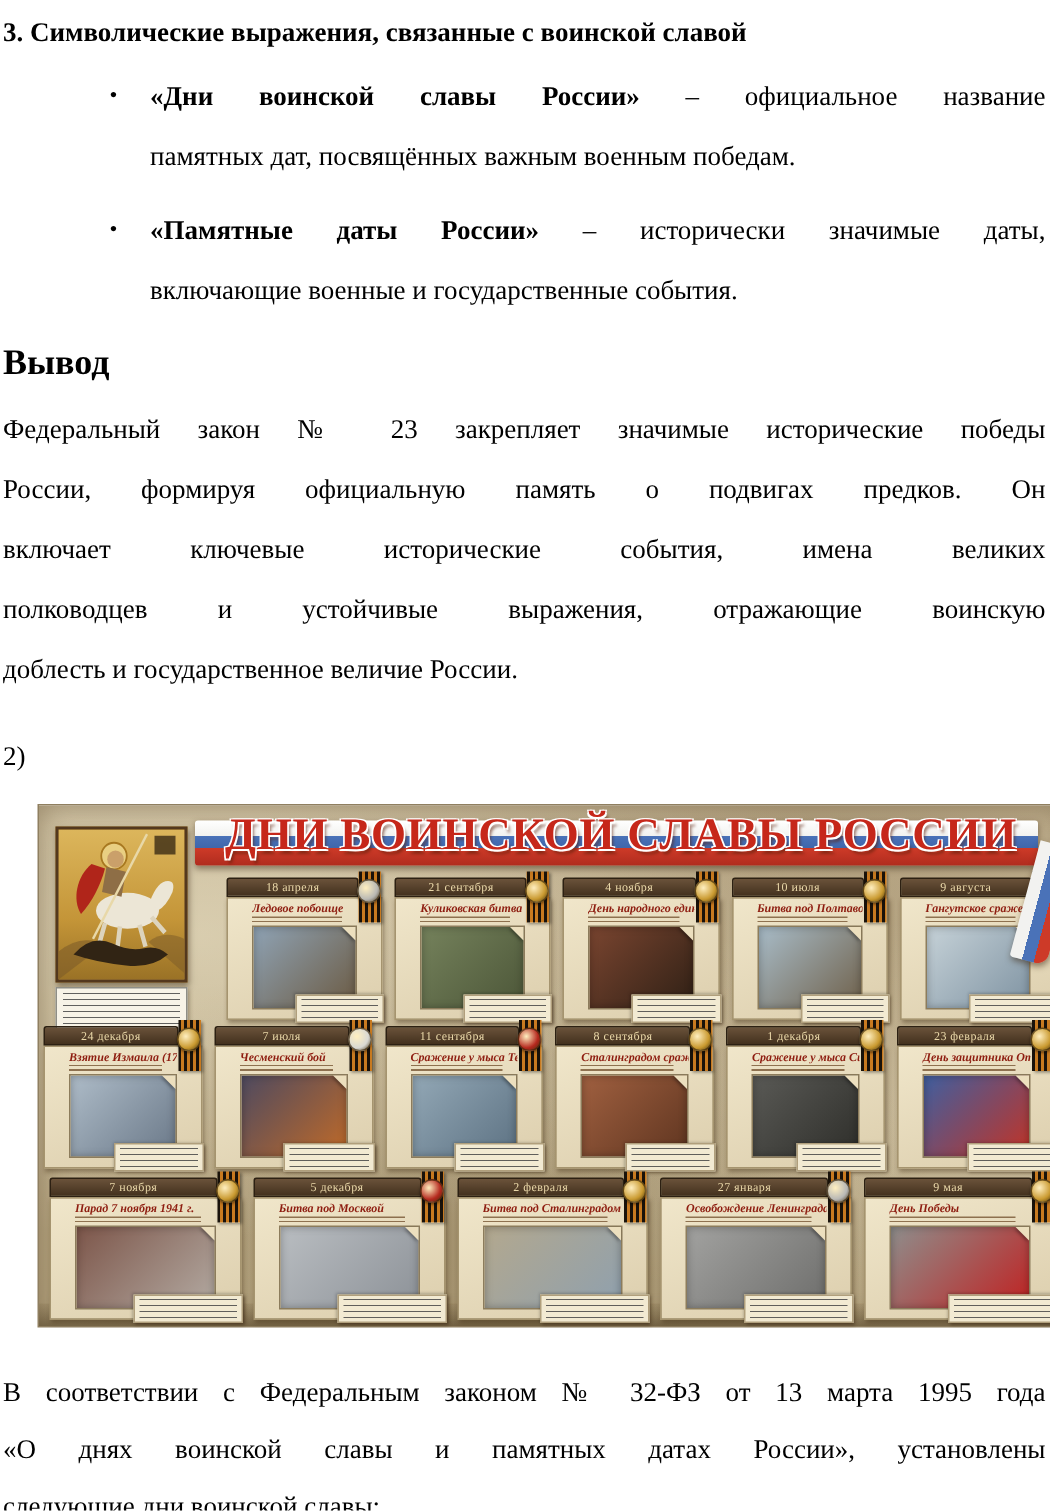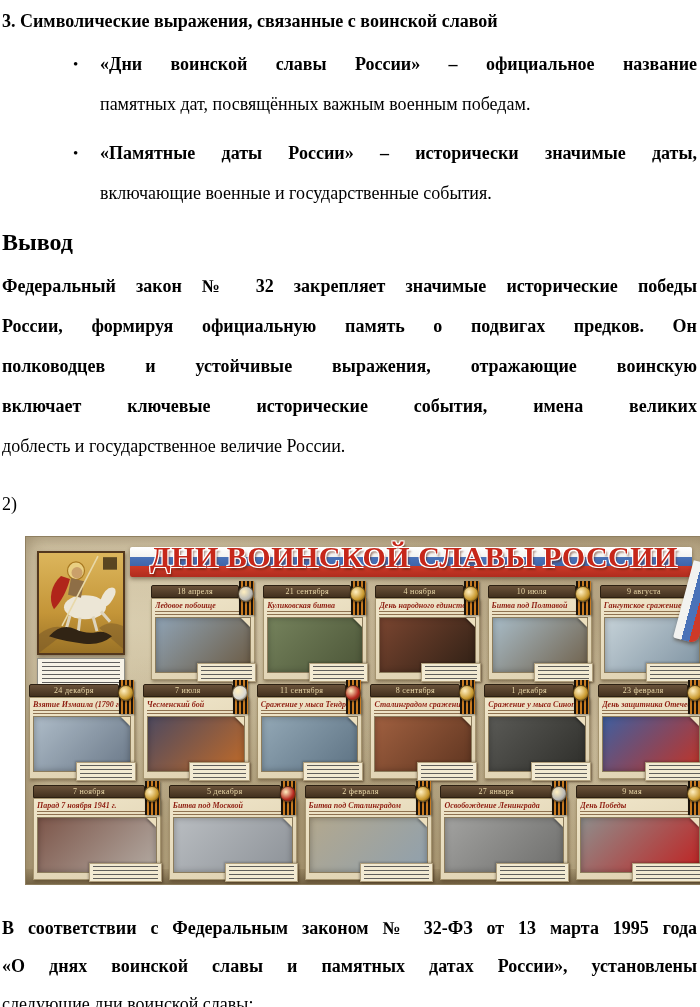--- a/index.html
+++ b/index.html
@@ -2,21 +2,21 @@
 <html><head>
 <meta charset="utf-8">
 <style>
   html,body{margin:0;padding:0;overflow:hidden;}
   body{width:700px;height:1007px;background:#ffffff;color:#000;
        font-family:"Liberation Serif",serif;}
   .doc{padding:5px 3px 0 2px;}
 
   .h1{font-weight:bold;font-size:18px;line-height:26px;margin:3px 0 10px 0;}
   .bline{font-size:18px;line-height:40px;}
-  .j{text-align:justify;text-align-last:justify;font-weight:bold;}
+  .j{text-align:justify;text-align-last:justify;}
   .bullet{position:relative;padding-left:98px;margin-bottom:9px;}
   .bullet .bm{position:absolute;left:71px;top:0;line-height:40px;font-size:15px;}
   .subhead{font-weight:bold;font-size:24px;line-height:40px;margin-top:8px;}
   .para{margin-top:4px;}
   .marker2{font-size:18px;line-height:40px;margin-top:18px;}
   .closing{margin-top:24px;}
   .closing .bline{line-height:38px;}
 
   
   .poster{position:relative;width:686px;height:347px;margin:12px 0 0 23px;
@@ -60,21 +60,21 @@
     background:repeating-linear-gradient(90deg,#19120a 0 2px,#c87a20 2px 4px);
     box-shadow:1px 1px 2px rgba(0,0,0,.4);z-index:2;}
   .medal{position:absolute;top:1px;right:2px;width:14px;height:14px;border-radius:50%;
     border:1px solid rgba(60,40,10,.65);box-shadow:0 1px 2px rgba(0,0,0,.5);z-index:4;}
   .chead{position:relative;width:calc(100% - 17px);height:13px;z-index:3;
     background:linear-gradient(180deg,#6a523a,#43311e);border:1px solid #2c2012;
     color:#e9d7a8;font-size:8px;line-height:12px;text-align:center;letter-spacing:.3px;
     border-radius:2px 2px 0 0;box-sizing:border-box;}
   .cbody{position:absolute;left:0;top:13px;right:1px;bottom:0;z-index:1;
     background:linear-gradient(160deg,#f0e6ca,#dccead);border:1px solid #a5946f;
-    box-shadow:1px 2px 3px rgba(70,50,25,.45);padding:2px 3px;}
+    box-shadow:1px 2px 3px rgba(70,50,25,.45);padding:2px 16px;}
   .ctitle{color:#8e1d10;font-size:8px;font-weight:bold;font-style:italic;line-height:9px;
     white-space:nowrap;overflow:hidden;}
   .tl{height:5px;margin:1px 10px 1px 0;
     background:repeating-linear-gradient(180deg,rgba(110,75,40,.75) 0 1px,transparent 1px 3px);}
   .cart{position:relative;height:54px;border:1px solid #8c7c5c;
     box-shadow:inset 0 0 6px rgba(0,0,0,.3);}
   .fold{position:absolute;top:0;right:0;width:0;height:0;
     border-top:9px solid #ecdfbe;border-left:9px solid transparent;
     filter:drop-shadow(-1px 1px 1px rgba(0,0,0,.35));}
   .cnote{position:absolute;right:-2px;bottom:-3px;width:58%;height:19px;z-index:5;
@@ -96,24 +96,24 @@
 
   <div class="bullet">
     <span class="bm">•</span>
     <div class="bline j"><b>«Памятные даты России»</b> <span>– исторически значимые даты,</span></div>
     <div class="bline">включающие военные и государственные события.</div>
   </div>
 
   <div class="subhead">Вывод</div>
 
   <div class="para">
-    <div class="bline j">Федеральный закон № 32 закрепляет значимые исторические победы</div>
+    <div class="bline j">Федеральный закон № 23 закрепляет значимые исторические победы</div>
     <div class="bline j">России, формируя официальную память о подвигах предков. Он</div>
+    <div class="bline j">включает ключевые исторические события, имена великих</div>
     <div class="bline j">полководцев и устойчивые выражения, отражающие воинскую</div>
-    <div class="bline j">включает ключевые исторические события, имена великих</div>
     <div class="bline">доблесть и государственное величие России.</div>
   </div>
 
   <div class="marker2">2)</div>
 
   <div class="poster">
 
     <div class="icon-panel">
       <div class="icon-frame">
         <svg viewBox="0 0 84 96" preserveAspectRatio="none">

